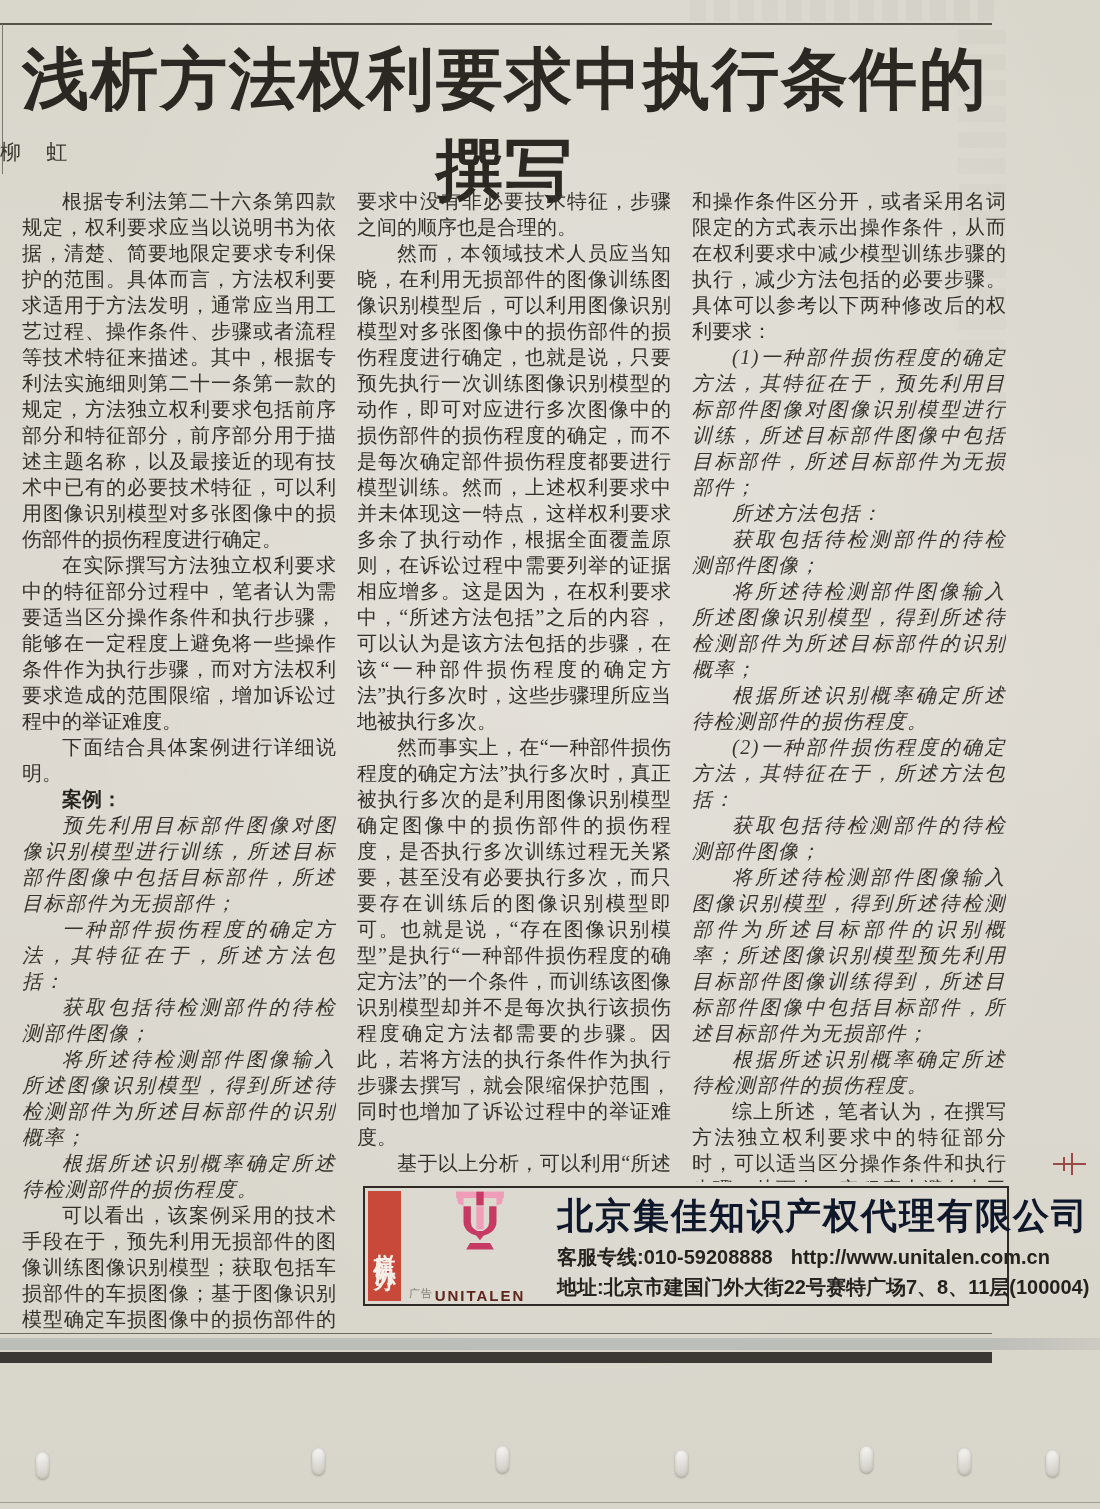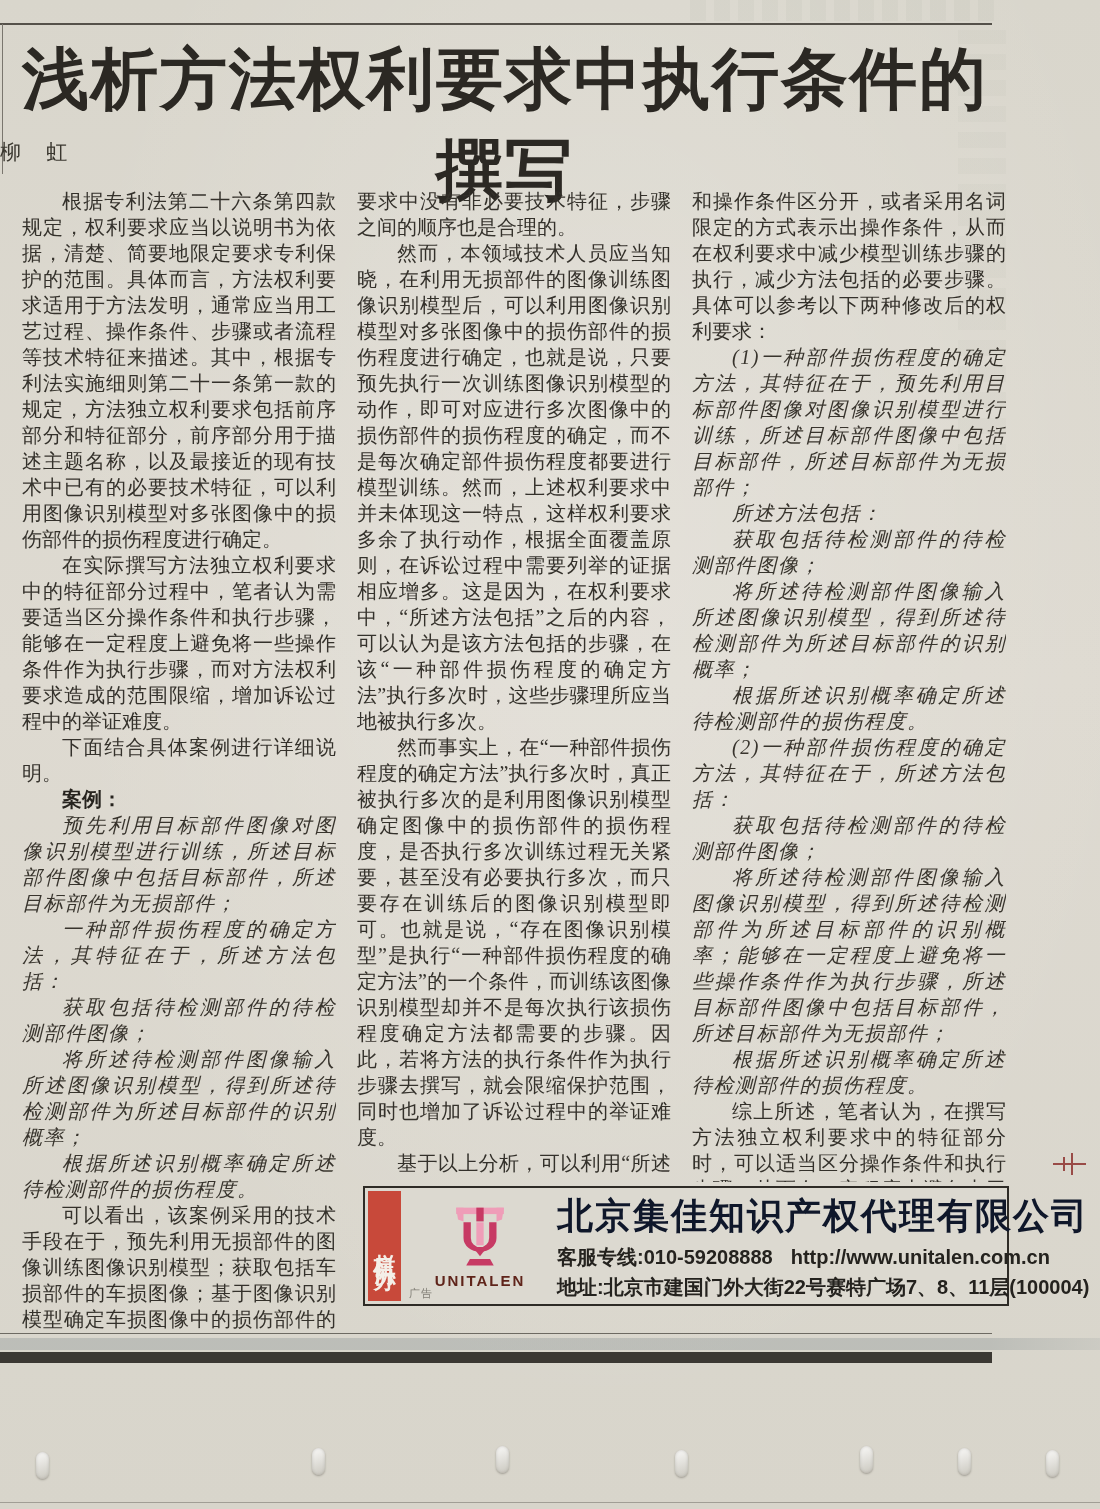--- a/index.html
+++ b/index.html
@@ -45,21 +45,21 @@
   }
   .ad-tab{
     position:absolute;left:3px;top:3px;bottom:3px;width:33px;
     background:#c8493a;color:#f4efe8;
     writing-mode:vertical-rl;text-orientation:upright;
     font-size:22px;font-weight:bold;letter-spacing:5px;
     display:flex;align-items:center;justify-content:center;
   }
   .ad-logo{
     position:absolute;left:40px;top:0;width:150px;height:100%;
-    display:flex;flex-direction:column;align-items:center;justify-content:center;
+    display:flex;flex-direction:column;align-items:center;justify-content:space-between;
   }
   .ad-logo-text{font-size:15px;font-weight:bold;letter-spacing:2px;color:#5f241a;margin-top:2px;}
   .ad-marker{position:absolute;left:44px;bottom:3px;font-size:11px;color:#827f77;letter-spacing:1px;}
   .ad-right{
     position:absolute;left:192px;top:0;right:6px;height:100%;
     display:flex;flex-direction:column;justify-content:center;gap:3px;color:#24221e;
   }
   .ad-company{font-size:36px;font-weight:bold;letter-spacing:2px;white-space:nowrap;color:#0f172a;}
   .ad-row{display:flex;align-items:baseline;gap:18px;font-size:20px;font-weight:bold;white-space:nowrap;}
   .ad-url{font-weight:600;}
@@ -110,21 +110,21 @@
     </div>
   <div class="col col3">
       <p class="para cont">和操作条件区分开，或者采用名词限定的方式表示出操作条件，从而在权利要求中减少模型训练步骤的执行，减少方法包括的必要步骤。具体可以参考以下两种修改后的权利要求：</p>
       <p class="para claim">(1)一种部件损伤程度的确定方法，其特征在于，预先利用目标部件图像对图像识别模型进行训练，所述目标部件图像中包括目标部件，所述目标部件为无损部件；</p>
       <p class="para claim">所述方法包括：</p>
       <p class="para claim">获取包括待检测部件的待检测部件图像；</p>
       <p class="para claim">将所述待检测部件图像输入所述图像识别模型，得到所述待检测部件为所述目标部件的识别概率；</p>
       <p class="para claim">根据所述识别概率确定所述待检测部件的损伤程度。</p>
       <p class="para claim">(2)一种部件损伤程度的确定方法，其特征在于，所述方法包括：</p>
       <p class="para claim">获取包括待检测部件的待检测部件图像；</p>
-      <p class="para claim">将所述待检测部件图像输入图像识别模型，得到所述待检测部件为所述目标部件的识别概率；能够在一定程度上避免将一些操作条件作为执行步骤，所述目标部件图像中包括目标部件，所述目标部件为无损部件；</p>
+      <p class="para claim">将所述待检测部件图像输入图像识别模型，得到所述待检测部件为所述目标部件的识别概率；所述图像识别模型预先利用目标部件图像训练得到，所述目标部件图像中包括目标部件，所述目标部件为无损部件；</p>
       <p class="para claim">根据所述识别概率确定所述待检测部件的损伤程度。</p>
       <p class="para normal">综上所述，笔者认为，在撰写方法独立权利要求中的特征部分时，可以适当区分操作条件和执行步骤，从而在一定程度上避免由于将一些操作条件作为执行步骤，而造成方法权利要求范围限缩，并增大诉讼举证难度。</p>
     </div>
 
   <div class="ad">
     <div class="ad-tab">栏目协办</div>
     <div class="ad-logo">
       <svg width="58" height="66" viewBox="0 0 60 72">
         <rect x="4" y="4" width="52" height="7" fill="#ef9db8"></rect>
         <path d="M4,4 h8 v15 l-6,-2 z" fill="#ef9db8"></path>

